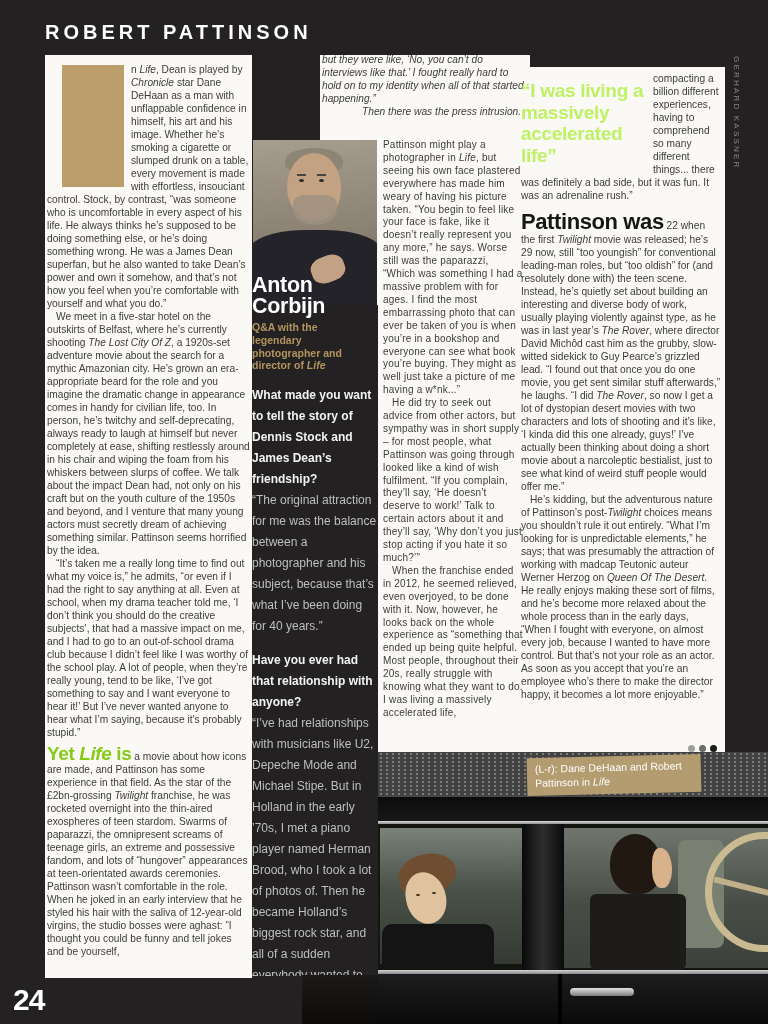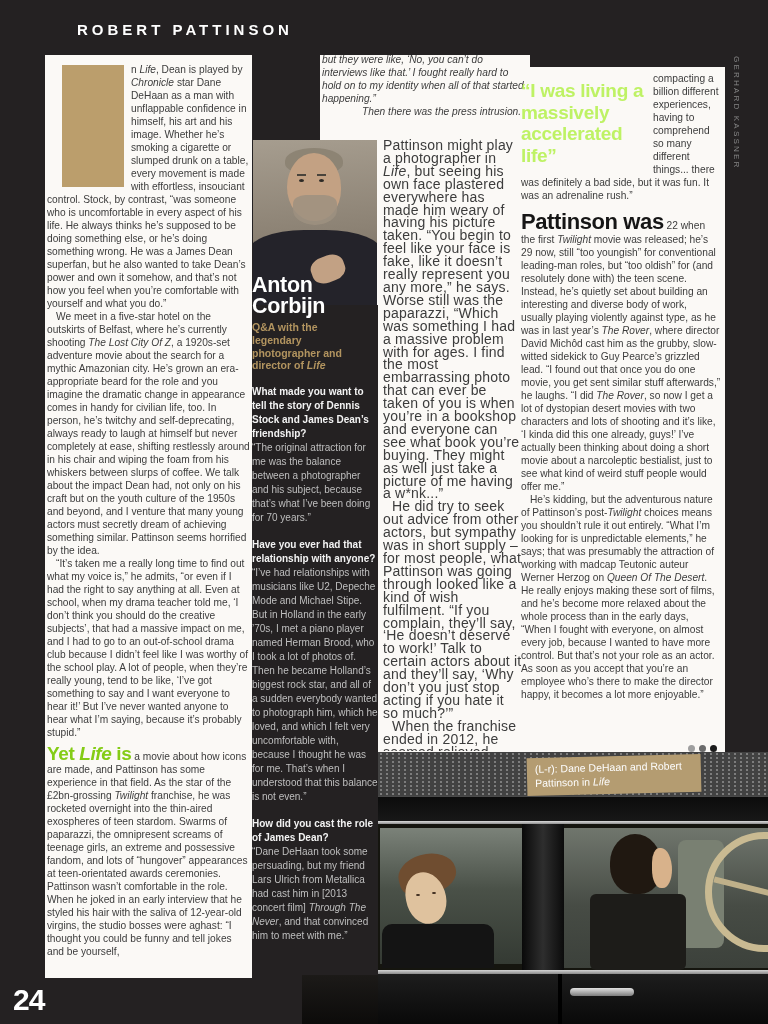--- a/index.html
+++ b/index.html
@@ -3,34 +3,34 @@
 <meta charset="utf-8">
 <style>
   html,body{margin:0;padding:0;background:#111;}
   .page{position:relative;width:768px;height:1024px;background:#242122;overflow:hidden;
         font-family:"Liberation Sans","DejaVu Sans",sans-serif;}
   .abs{position:absolute;}
   .paper{background:#fbf9f6;}
   p{margin:0;}
   .ind{text-indent:9px;}
   .bodytxt{color:#3c3c3c;font-size:10.2px;line-height:13px;}
-  .kicker{color:#fff;font-weight:bold;font-size:15px;letter-spacing:4px;margin-left:32px;}
+  .kicker{color:#fff;font-weight:bold;font-size:20px;letter-spacing:4px;}
   .dropcap{float:left;width:62px;height:122px;background:#bb9e6c;margin:2px 7px 3px 15px;}
   .sh1{font-weight:bold;font-size:19px;line-height:19px;color:#84cc16;letter-spacing:-0.4px;}
   .sh2{font-weight:bold;font-size:22px;line-height:22px;color:#161616;letter-spacing:-0.4px;}
-  .qa-col{color:#bfbfbf;font-size:10px;line-height:14px;}
+  .qa-col{color:#bfbfbf;font-size:12px;line-height:21px;}
   .qa-q{font-weight:bold;color:#f3f3f3;margin-top:13px;}
   .qa-name{color:#fff;font-weight:bold;font-size:21.5px;line-height:21px;letter-spacing:-0.3px;}
   .qa-stand{color:#b2945f;font-weight:bold;font-size:10.5px;line-height:12.8px;}
   .quote{float:left;width:128px;color:#bef264;font-weight:bold;font-size:19px;line-height:21.5px;letter-spacing:-0.3px;margin:8px 4px 4px 0;}
   .dot{display:inline-block;width:7px;height:7px;border-radius:50%;margin-left:4px;}
   .caption{background:#b49c71;color:#fdfdfd;font-size:10.5px;line-height:13.5px;padding:5px 8px 6px;transform:rotate(-1.4deg);}
   .credit{writing-mode:vertical-rl;color:#858585;font-size:8px;letter-spacing:2.2px;}
   .folio{color:#fff;font-weight:bold;font-size:30px;letter-spacing:-1px;}
-  .c3main{color:#3c3c3c;font-size:14px;line-height:12.9px;letter-spacing:0.2px;}
+  .c3main{color:#3c3c3c;font-size:10px;line-height:12.9px;letter-spacing:0.2px;}
 </style>
 </head>
 <body>
 
 <div class="page">
 
   <div class="abs kicker" style="left:45px;top:21px;">ROBERT PATTINSON</div>
 
   <div class="abs credit" style="left:732px;top:56px;height:150px;">GERHARD KASSNER</div>
 
@@ -56,21 +56,21 @@
     <p class="ind">We meet in a five-star hotel on the outskirts of Belfast, where he’s currently shooting <i>The Lost City Of Z</i>, a 1920s-set adventure movie about the search for a mythic Amazonian city. He’s grown an era-appropriate beard for the role and you imagine the dramatic change in appearance comes in handy for civilian life, too. In person, he’s twitchy and self-deprecating, always ready to laugh at himself but never completely at ease, shifting restlessly around in his chair and wiping the foam from his whiskers between slurps of coffee. We talk about the impact Dean had, not only on his craft but on the youth culture of the 1950s and beyond, and I venture that many young actors must secretly dream of achieving something similar. Pattinson seems horrified by the idea.</p>
     <p class="ind">“It’s taken me a really long time to find out what my voice is,” he admits, “or even if I had the right to say anything at all. Even at school, when my drama teacher told me, ‘I don’t think you should do the creative subjects’, that had a massive impact on me, and I had to go to an out-of-school drama club because I didn’t feel like I was worthy of the school play. A lot of people, when they’re really young, tend to be like, ‘I’ve got something to say and I want everyone to hear it!’ But I’ve never wanted anyone to hear what I’m saying, because it’s probably stupid.”</p>
     <p style="margin-top:5px;"><span class="sh1">Yet <i>Life</i> is</span><span> a movie about how icons are made, and Pattinson has some experience in that field. As the star of the £2bn-grossing <i>Twilight</i> franchise, he was rocketed overnight into the thin-aired exospheres of teen stardom. Swarms of paparazzi, the omnipresent screams of teenage girls, an extreme and possessive fandom, and lots of “hungover” appearances at teen-orientated awards ceremonies. Pattinson wasn’t comfortable in the role. When he joked in an early interview that he styled his hair with the saliva of 12-year-old virgins, the studio bosses were aghast: “I thought you could be funny and tell jokes and be yourself,</span></p>
   </div>
 
   <div class="abs qa-stand" style="left:252px;top:321px;width:108px;">Q&amp;A with the legendary photographer and director of <i>Life</i></div>
   <div class="abs qa-name" style="left:252px;top:275px;width:122px;">Anton Corbijn</div>
   <div class="abs qa-col" style="left:252px;top:372px;width:126px;height:604px;overflow:hidden;">
     <div>
       <p class="qa-q">What made you want to tell the story of Dennis Stock and James Dean’s friendship?</p>
-      <p class="qa-a">“The original attraction for me was the balance between a photographer and his subject, because that’s what I’ve been doing for 70 years.”</p>
+      <p class="qa-a">“The original attraction for me was the balance between a photographer and his subject, because that’s what I’ve been doing for 40 years.”</p>
     </div>
     <div>
       <p class="qa-q">Have you ever had that relationship with anyone?</p>
       <p class="qa-a">“I’ve had relationships with musicians like U2, Depeche Mode and Michael Stipe. But in Holland in the early ’70s, I met a piano player named Herman Brood, who I took a lot of photos of. Then he became Holland’s biggest rock star, and all of a sudden everybody wanted to photograph him, which he loved, and which I felt very uncomfortable with, because I thought he was for me. That’s when I understood that this balance is not even.”</p>
     </div>
     <div>
       <p class="qa-q">How did you cast the role of James Dean?</p>
       <p class="qa-a">“Dane DeHaan took some persuading, but my friend Lars Ulrich from Metallica had cast him in [2013 concert film] <i>Through The Never</i>, and that convinced him to meet with me.”</p>
     </div>
   </div>

